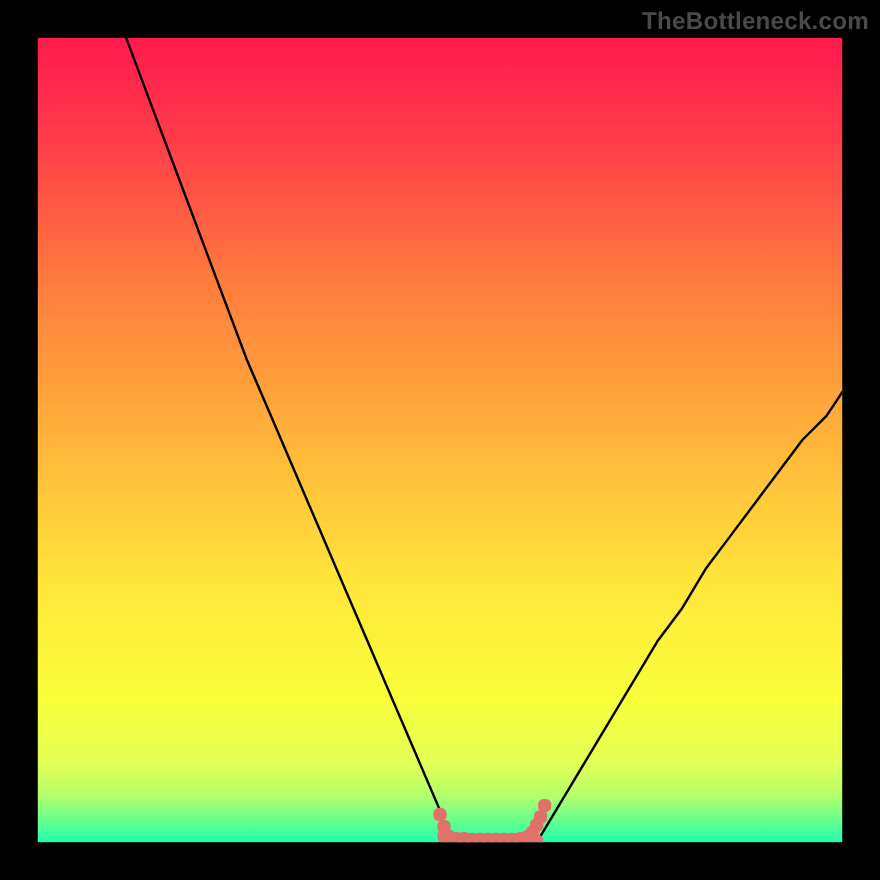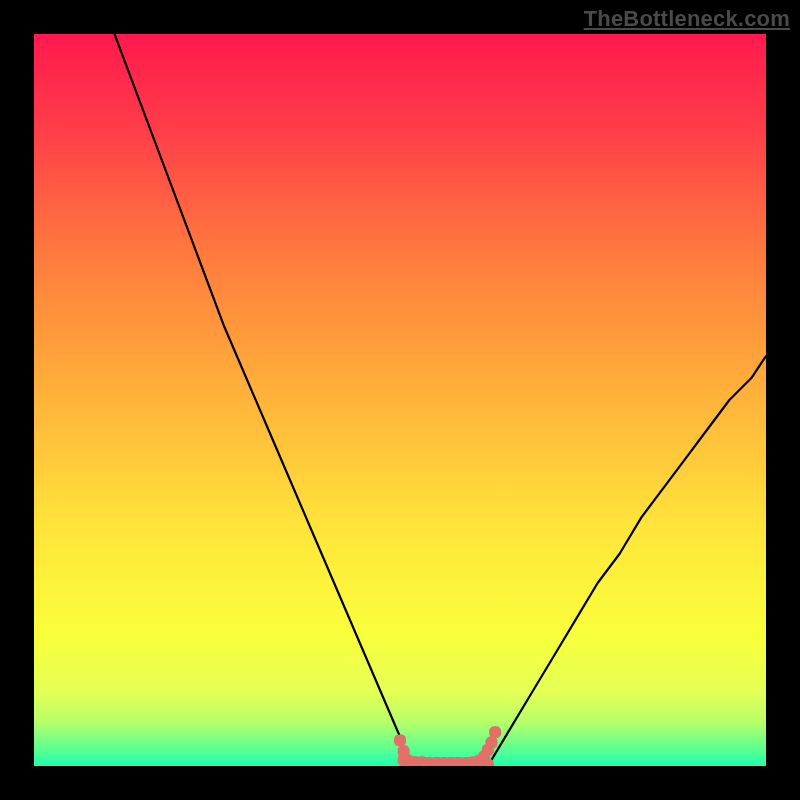--- a/index.html
+++ b/index.html
@@ -28,21 +28,20 @@
     overflow: hidden;
   }
   .watermark {
     position: absolute;
     top: 6px;
     right: 10px;
     color: #4a4a4a;
     font-size: 22px;
     font-weight: 600;
     letter-spacing: 0.2px;
-    text-decoration: underline;
   }
 </style>
 </head>
 <body>
 
 <div class="frame">
   <div class="watermark">TheBottleneck.com</div>
   <div class="plot">
     <svg id="chart-svg" width="732" height="732" viewBox="0 0 732 732">
       <defs>

